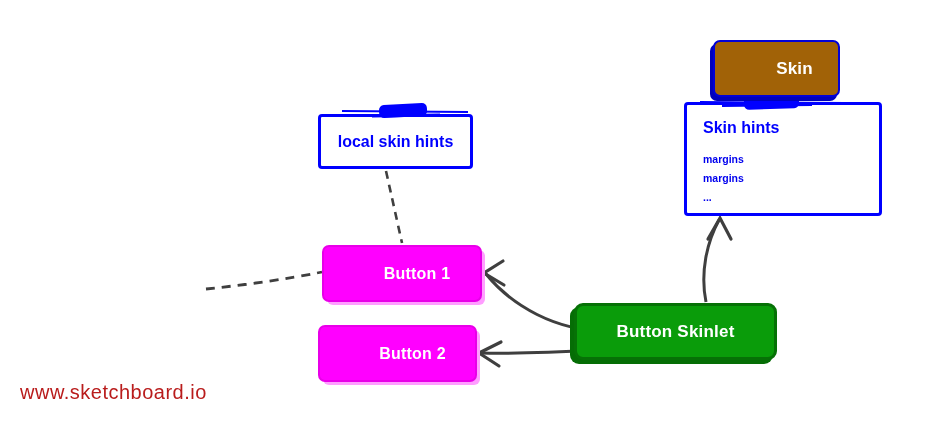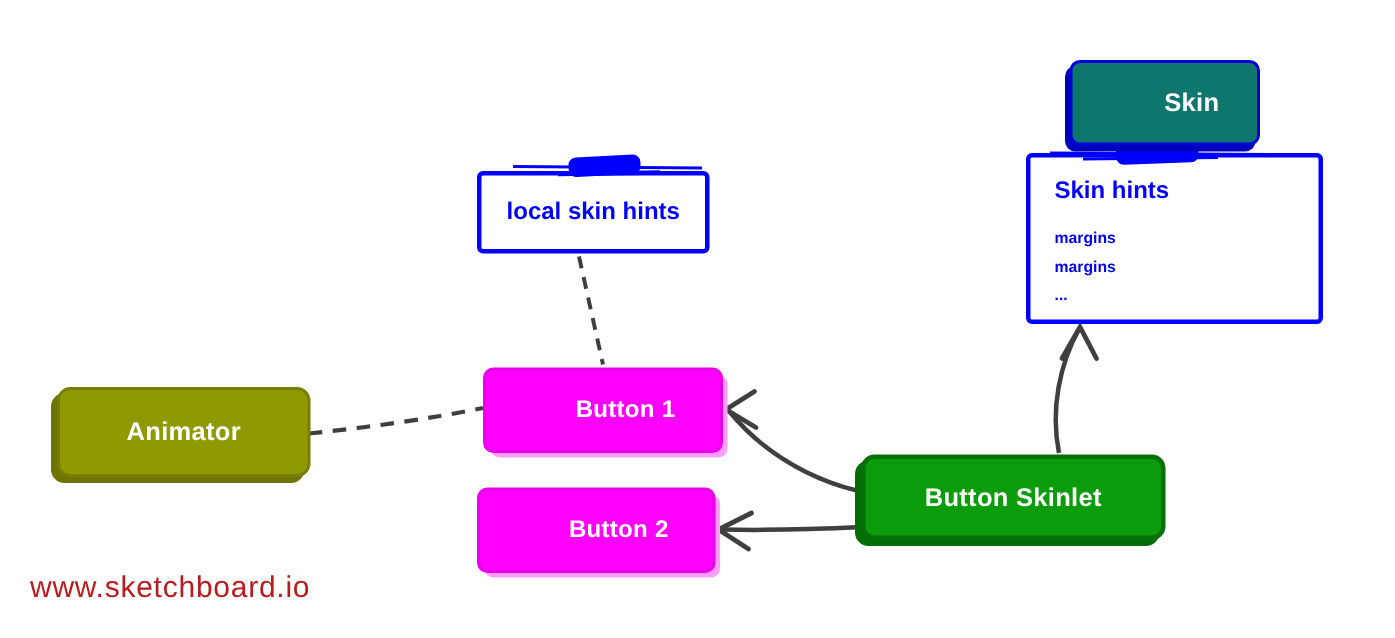--- a/index.html
+++ b/index.html
@@ -5,21 +5,21 @@
   html,body{margin:0;padding:0;background:#ffffff;}
   body{font-family:"Liberation Sans", sans-serif;}
   .canvas{
     position:relative;width:930px;height:425px;background:#ffffff;overflow:hidden;
   }
   .edges{position:absolute;left:0;top:0;width:930px;height:425px;pointer-events:none;}
   .node{position:absolute;display:flex;align-items:center;justify-content:center;
         box-sizing:border-box;text-align:center;}
   .node .lbl{color:#ffffff;font-weight:bold;font-size:17px;letter-spacing:.2px;}
   .skin{
-    left:713px;top:40px;width:127px;height:57px;background:#0f766e;
+    left:713px;top:40px;width:127px;height:57px;background:#a16207;
     border:2px solid #0000d8;border-radius:7px;box-shadow:-3px 4px 0 0 #0000bb;padding-left:36px;
   }
   .animator{
     left:38px;top:258px;width:169px;height:60px;background:#8f9a00;
     border:2px solid #767f00;border-radius:9px;box-shadow:-4px 4px 0 0 #6d7500;
   }
   .btn{
     background:#ff00ff;border:2px solid #e800e8;border-radius:7px;
     box-shadow:4px 4px 0 -1px #ff9dff;
   }
@@ -94,23 +94,20 @@
     <div class="title">Skin hints</div>
     <div class="item">margins</div>
     <div class="item">margins</div>
     <div class="item">...</div>
   </div>
 
   <div class="outline localhints">
     <span class="lbl">local skin hints</span>
   </div>
 
-  <div class="node animator">
-    <span class="lbl">Animator</span>
-  </div>
 
   <div class="node btn button1">
     <span class="lbl">Button 1</span>
   </div>
 
   <div class="node btn button2">
     <span class="lbl">Button 2</span>
   </div>
 
   <div class="node skinlet">

